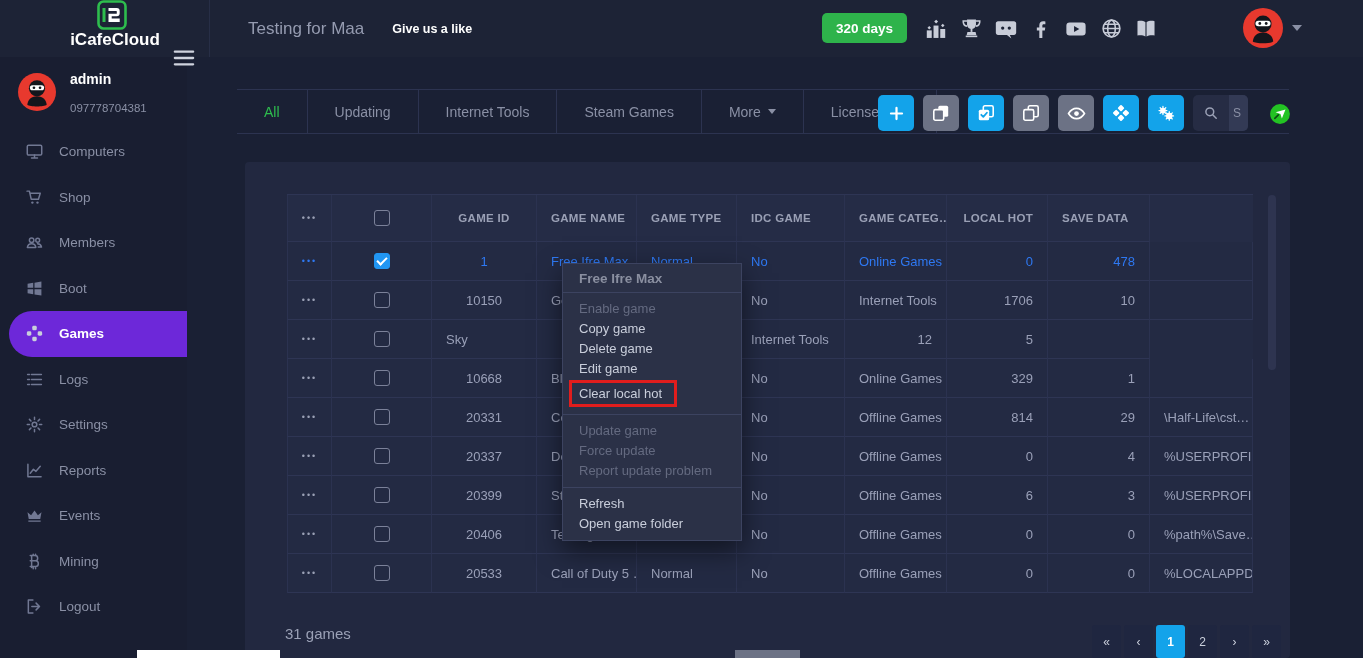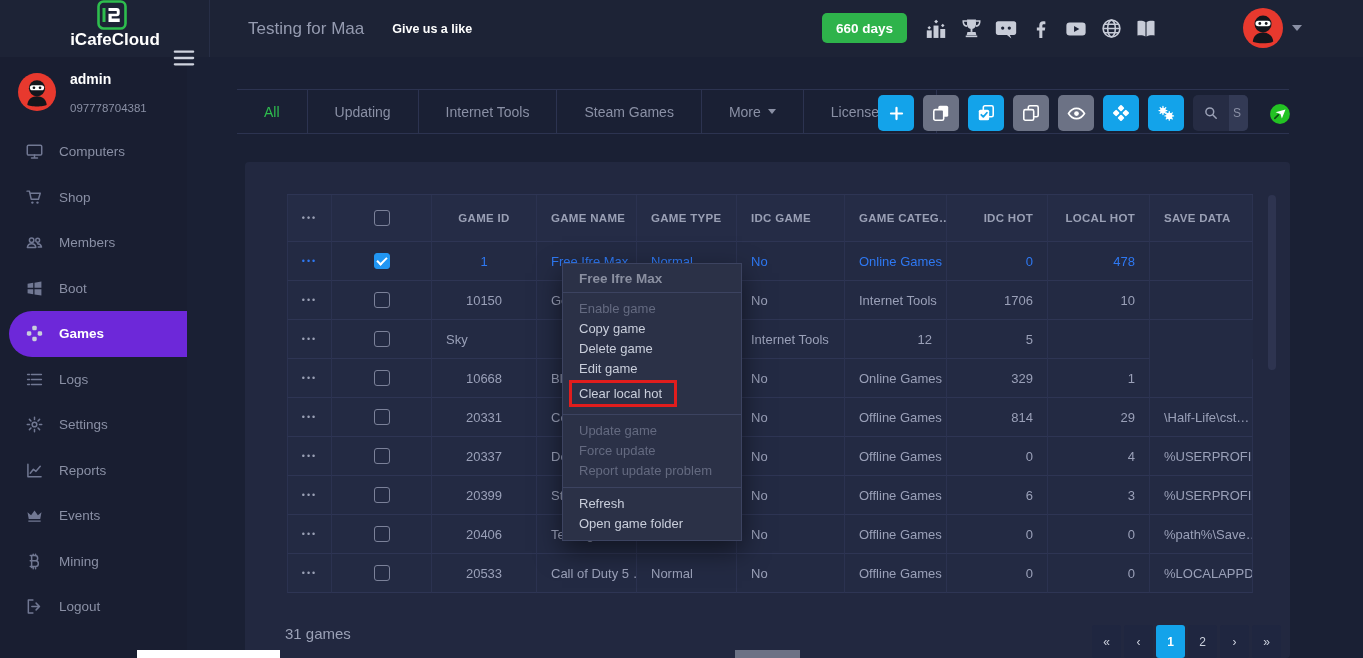--- a/index.html
+++ b/index.html
@@ -96,21 +96,21 @@
       </span>
     <span class="brand-text">iCafeCloud</span>
     <span class="hamburger" id="hamburger-slot">
         <svg width="22" height="16" viewBox="0 0 18 14">
           <path d="M1 1.5h16M1 7h16M1 12.5h16" stroke="#cfd3de" stroke-width="2" stroke-linecap="round"></path>
         </svg>
       </span>
   </div>
   <span class="page-title">Testing for Maa</span>
   <span class="like-link">Give us a like</span>
-  <div class="days-badge">660 days</div>
+  <div class="days-badge">320 days</div>
   <div class="social-row" id="social-row">
       <span class="social-ico">
         <svg width="22" height="22" viewBox="0 0 16 16">
           <g fill="#c8ccd8">
             <rect x="1.3" y="9" width="3.6" height="5.5"></rect>
             <rect x="6.2" y="5.5" width="3.6" height="9"></rect>
             <rect x="11.1" y="8" width="3.6" height="6.5"></rect>
             <rect x="2.2" y="6.2" width="1.8" height="1.8" transform="rotate(45 3.1 7.1)"></rect>
             <rect x="7.1" y="1.6" width="2" height="2" transform="rotate(45 8.1 2.6)"></rect>
             <rect x="12" y="4.6" width="1.8" height="1.8" transform="rotate(45 12.9 5.5)"></rect>
@@ -427,21 +427,20 @@
             <span class="dots">•••</span>
           </div>
           <div class="cell c-center">
             <span class="cb"></span>
           </div>
           <div class="cell c-center">GAME ID</div>
           <div class="cell ">GAME NAME</div>
           <div class="cell ">GAME TYPE</div>
           <div class="cell ">IDC GAME</div>
           <div class="cell ">GAME CATEG…</div>
-          <div class="cell c-right">IDC HOT</div>
           <div class="cell c-right">LOCAL HOT</div>
           <div class="cell ">SAVE DATA</div>
         </div>
       <div id="tbody">
           <div class="trow blue-row">
             <div class="cell c-center">
               <span class="dots">•••</span>
             </div>
             <div class="cell c-center">
               <span class="cb checked"></span>

